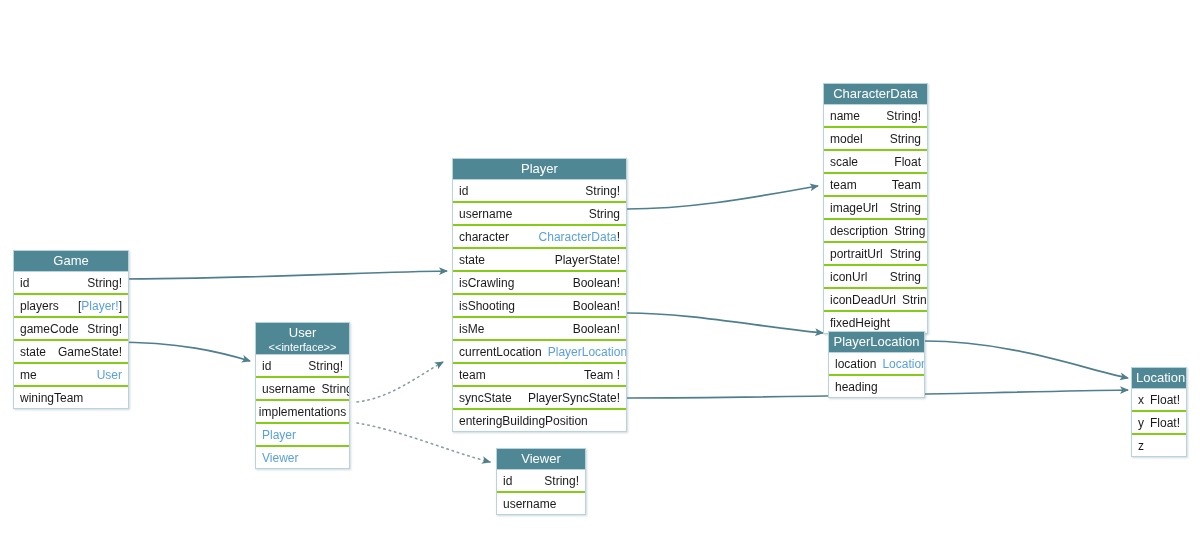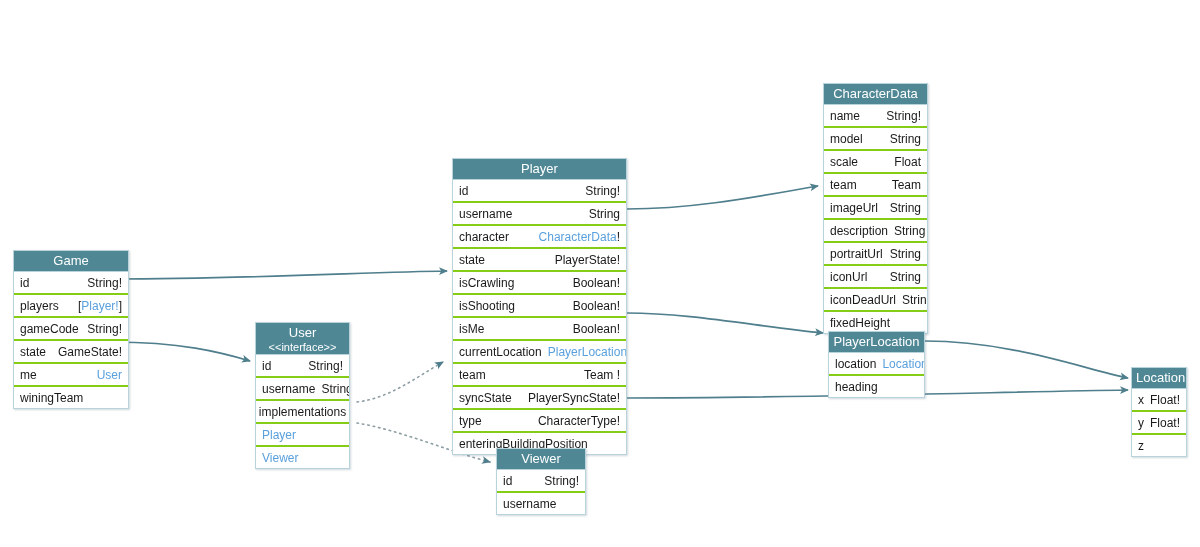--- a/index.html
+++ b/index.html
@@ -192,24 +192,20 @@
     </div>
     <div class="row">
       <span class="fname">team</span>
       <span class="ftype">Team !</span>
     </div>
     <div class="row">
       <span class="fname">syncState</span>
       <span class="ftype">PlayerSyncState!</span>
     </div>
     <div class="row">
-      <span class="fname">type</span>
-      <span class="ftype">CharacterType!</span>
-    </div>
-    <div class="row">
       <span class="fname">enteringBuildingPosition</span>
       <span class="ftype"><span class="lk">Location</span></span>
     </div>
   </div>
 
   <div class="node" style="left:496px; top:426px; width:90px;">
     <div class="node-header">Viewer</div>
     <div class="row">
       <span class="fname">id</span>
       <span class="ftype">String!</span>

